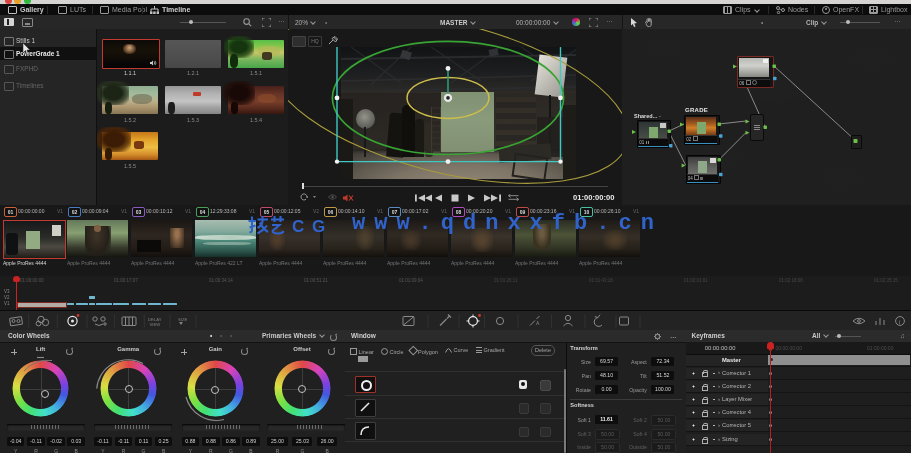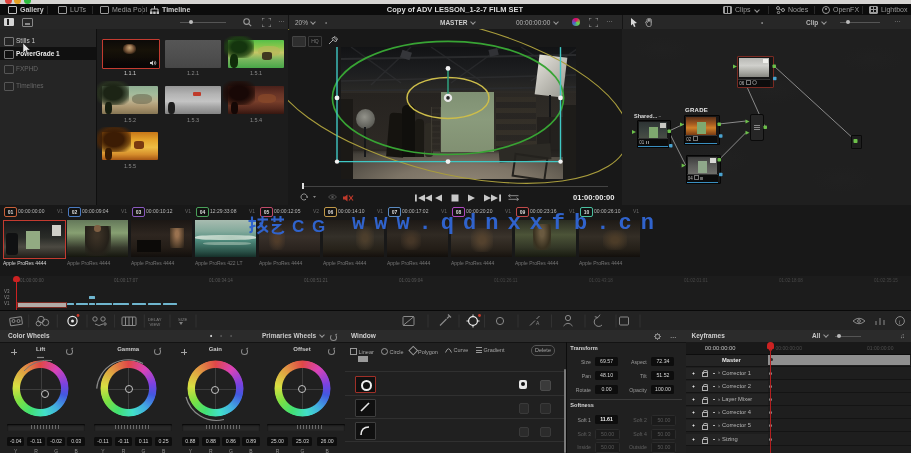--- a/index.html
+++ b/index.html
@@ -105,21 +105,20 @@
           <line x1="4.5" y1="0" x2="4.5" y2="3" stroke="#c0c0c0"></line>
           <line x1="1" y1="3" x2="8" y2="3" stroke="#c0c0c0"></line>
           <line x1="1" y1="3" x2="1" y2="6" stroke="#c0c0c0"></line>
           <line x1="8" y1="3" x2="8" y2="6" stroke="#c0c0c0"></line>
           <rect x="0" y="5.5" width="2.5" height="2.5" fill="#c0c0c0"></rect>
           <rect x="3.2" y="5.5" width="2.5" height="2.5" fill="#c0c0c0"></rect>
           <rect x="6.6" y="5.5" width="2.5" height="2.5" fill="#c0c0c0"></rect>
         </svg>
         <b>Timeline</b>
       </div>
- <div class="abs" id="title">Copy of ADV LESSON_1-2-7 FILM SET</div>
  <div class="btn" style="left:723px;"><span class="icbox" style="background:repeating-linear-gradient(90deg,#9a9a9a 0 1.5px,transparent 1.5px 3px);"></span>Clips <i class="chv"></i></div>
  <div class="sep" style="left:768px;"></div>
  <div class="btn" style="left:776px;"><svg width="9" height="8" viewBox="0 0 9 8">
           <circle cx="2" cy="2" r="1.5" fill="none" stroke="#9a9a9a"></circle>
           <circle cx="7" cy="4" r="1.5" fill="none" stroke="#9a9a9a"></circle>
           <circle cx="2.5" cy="6.5" r="1.2" fill="none" stroke="#9a9a9a"></circle>
           <line x1="3" y1="3" x2="6" y2="4" stroke="#9a9a9a" stroke-width="0.7"></line>
         </svg>Nodes</div>
  <div class="sep" style="left:814px;"></div>
  <div class="btn" style="left:822px;"><span style="display:inline-block;width:6px;height:6px;border:1px solid #9a9a9a;border-radius:50%;position:relative;">

